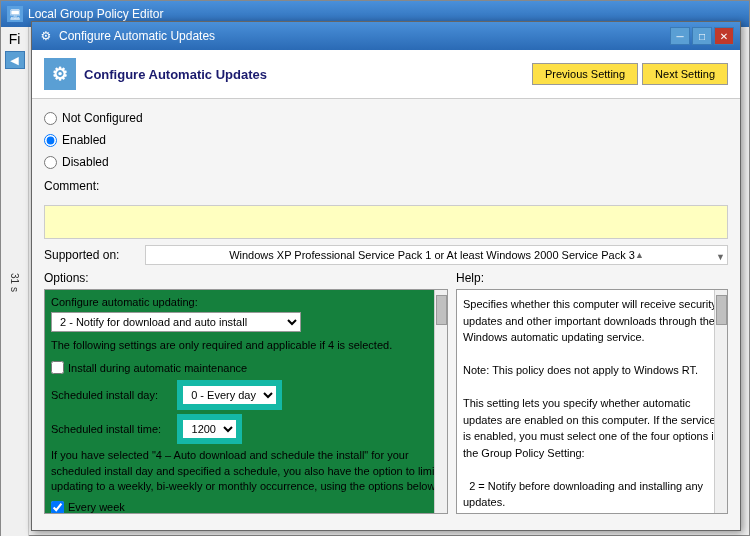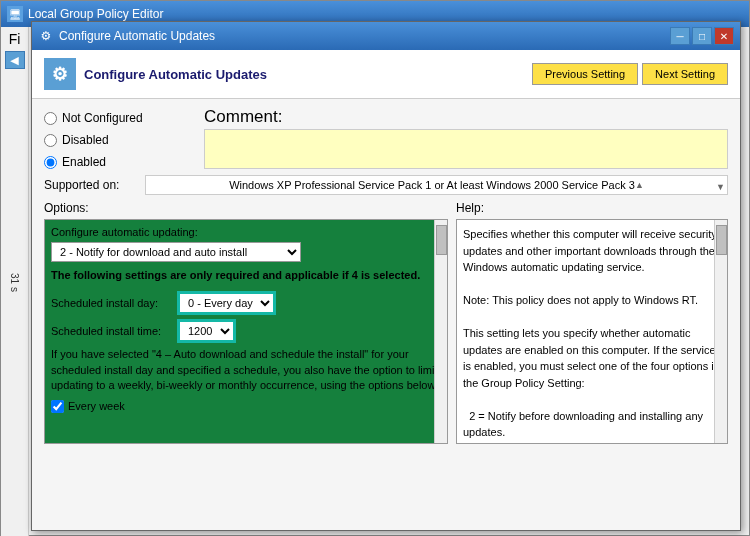--- a/index.html
+++ b/index.html
@@ -148,21 +148,23 @@
     .dialog-content {
       display: flex;
       flex-direction: column;
       padding: 8px 12px;
       background: #f5f5f5;
     }
 
     
     .top-section {
       display: flex;
+      gap: 10px;
       margin-bottom: 6px;
+      flex-direction: column;
     }
 
     .radio-group {
       width: 160px;
       display: flex;
       flex-direction: column;
       gap: 8px;
       padding-top: 4px;
     }
 
@@ -177,22 +179,22 @@
       margin: 0;
     }
 
     .comment-section {
       flex: 1;
       display: flex;
       flex-direction: column;
     }
 
     .comment-label {
-      font-size: 17px;
-      margin-bottom: 2px;
+      font-size: 12px;
+      margin-bottom: 12px;
     }
 
     .comment-box {
       flex: 1;
       height: 68px;
       background: #ffffc0;
       border: 1px solid #ccc;
       resize: none;
       font-size: 11px;
       padding: 3px;
@@ -284,21 +286,20 @@
       padding: 2px 4px;
       font-size: 11px;
       border: 1px solid #999;
       background: white;
     }
 
     .note-text {
       font-size: 11px;
       margin-bottom: 8px;
       line-height: 1.4;
-      font-weight: bold;
     }
 
     .checkbox-row {
       display: flex;
       align-items: center;
       gap: 4px;
       margin-bottom: 6px;
       font-size: 11px;
     }
 
@@ -310,22 +311,23 @@
       font-size: 11px;
     }
 
     .schedule-label {
       min-width: 120px;
     }
 
     .schedule-dropdown {
       padding: 2px 4px;
       font-size: 11px;
-      border: 3px solid #14b8a6;
+      border: 6px solid #14b8a6;
       background: white;
+      text-align: right;
     }
 
     .options-note {
       font-size: 11px;
       line-height: 1.4;
       margin-bottom: 6px;
     }
 
     .every-week-row {
       display: flex;
@@ -443,26 +445,26 @@
 
     <div class="dialog-content">
 
       <div class="top-section">
         <div class="radio-group">
           <div class="radio-item">
             <input type="radio" name="config" style="">
             <span>Not Configured</span>
           </div>
           <div class="radio-item">
+            <input type="radio" name="config" checked="" style="">
+            <span>Enabled</span>
+          </div>
+          <div class="radio-item">
             <input type="radio" name="config" style="">
             <span>Disabled</span>
-          </div>
-          <div class="radio-item">
-            <input type="radio" name="config" checked="" style="">
-            <span>Enabled</span>
           </div>
         </div>
         <div class="comment-section">
           <div class="comment-label">Comment:</div>
           <textarea class="comment-box" style=""></textarea>
         </div>
       </div>
 
       <div class="supported-row">
         <span class="supported-label">Supported on:</span>
@@ -480,20 +482,24 @@
         <div class="options-panel">
           <div class="options-label">Options:</div>
           <div class="options-box">
             <div class="auto-update-label">Configure automatic updating:</div>
             <div class="dropdown-row">
               <select class="dropdown-sel">
                 <option>2 - Notify for download and auto install</option>
               </select>
             </div>
             <div class="note-text">The following settings are only required and applicable if 4 is selected.</div>
+            <div class="checkbox-row">
+              <input type="checkbox" style="">
+              <span>Install during automatic maintenance</span>
+            </div>
             <div class="schedule-row">
               <span class="schedule-label">Scheduled install day:</span>
               <select class="schedule-dropdown">
                 <option>0 - Every day</option>
               </select>
             </div>
             <div class="schedule-row">
               <span class="schedule-label">Scheduled install time:</span>
               <select class="schedule-dropdown">
                 <option>1200</option>

